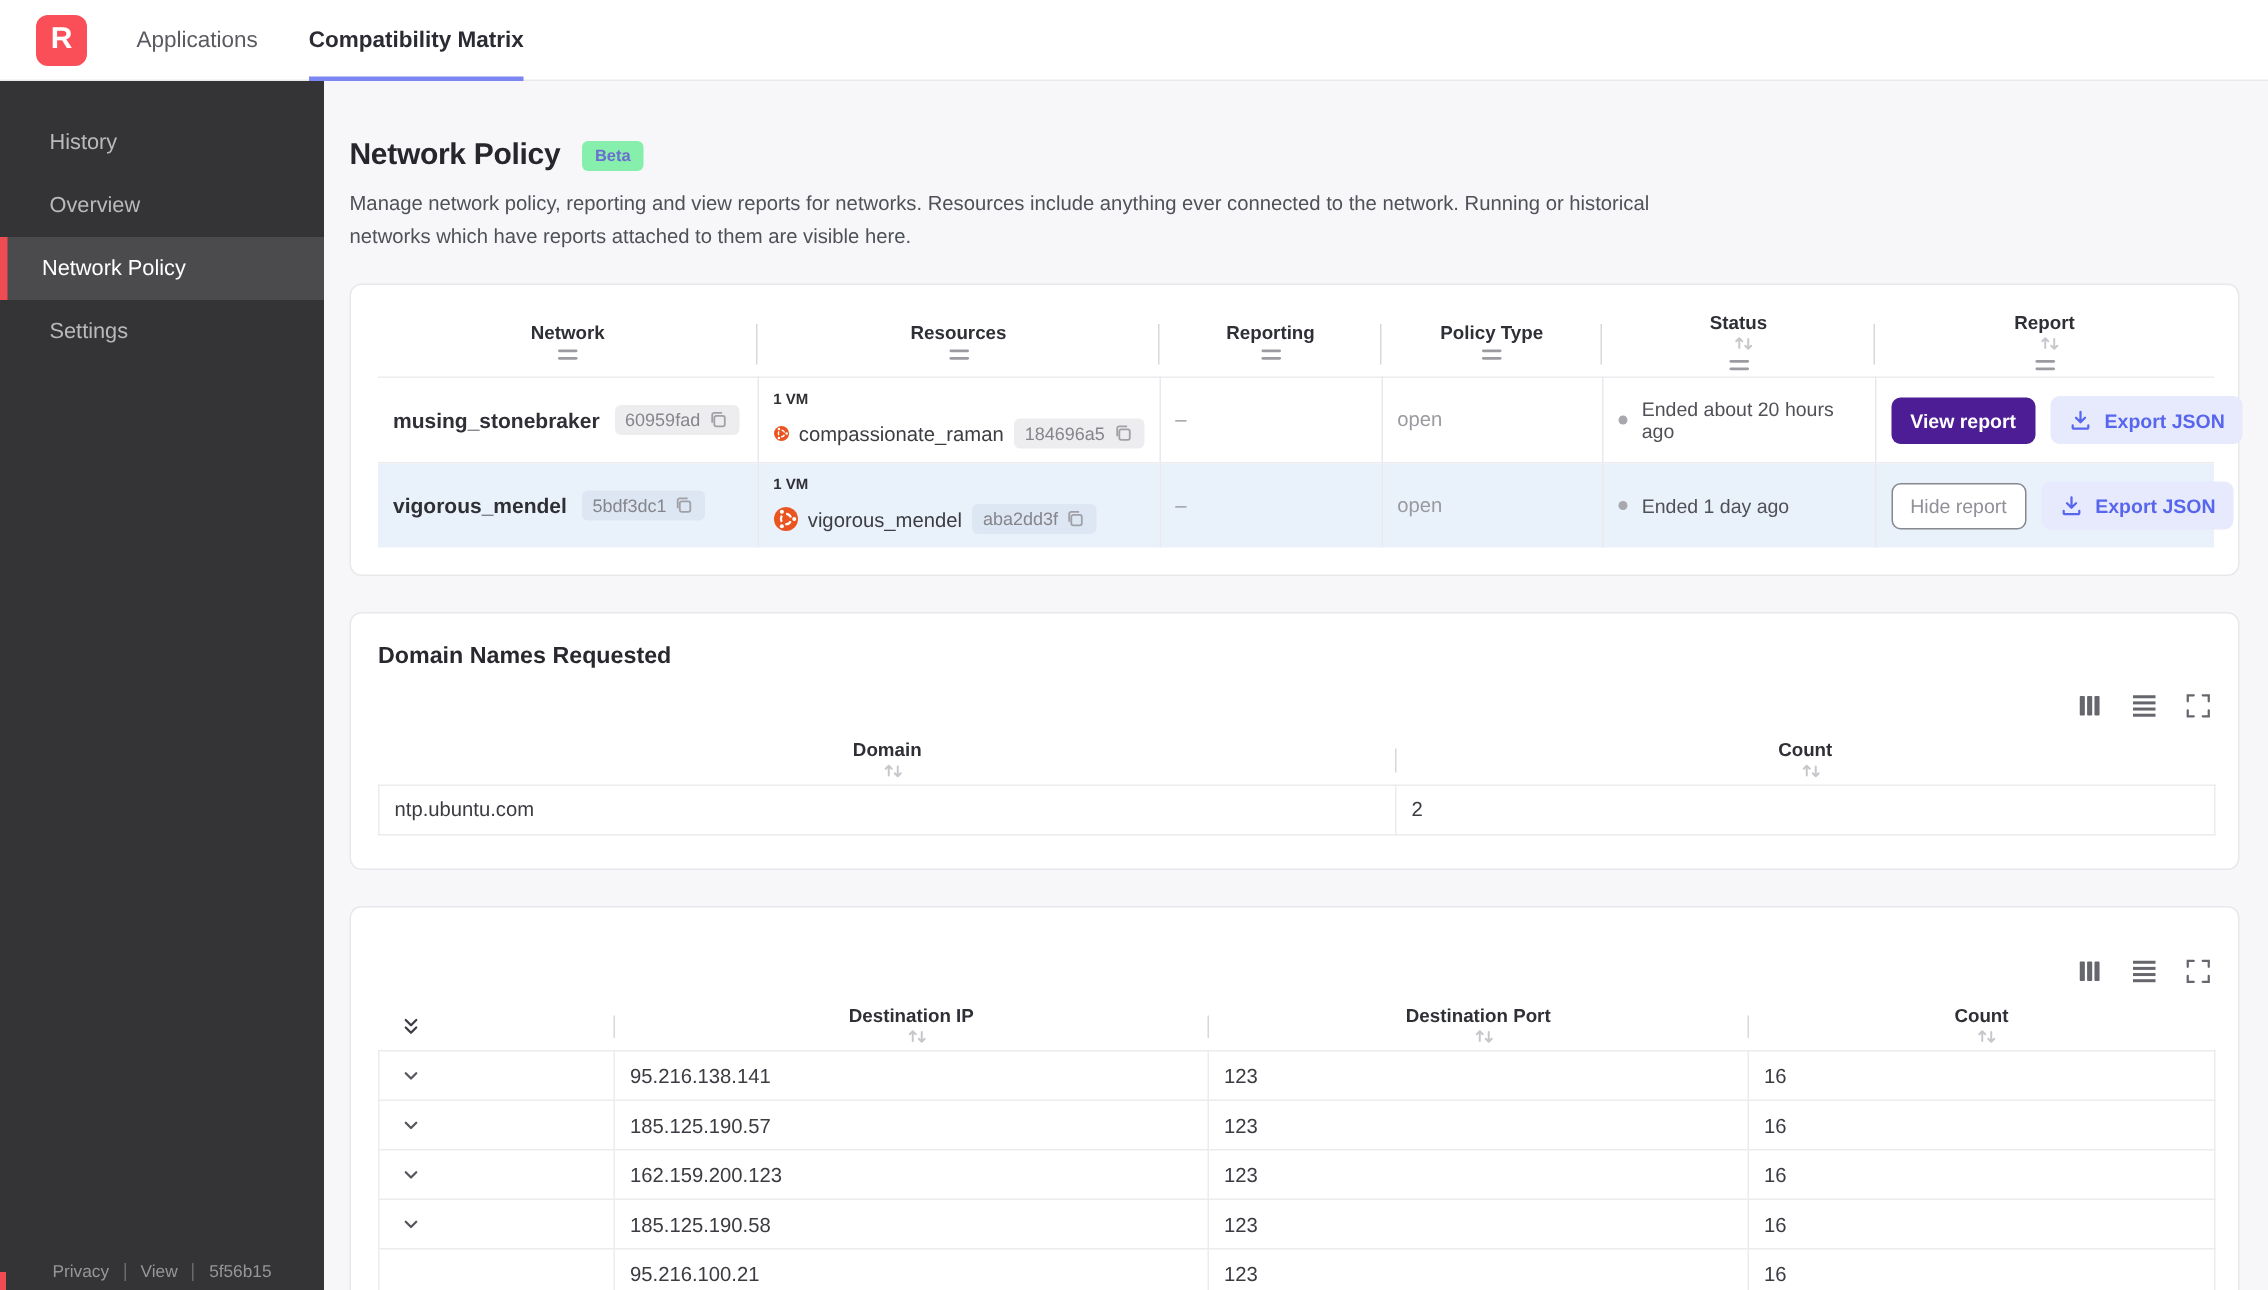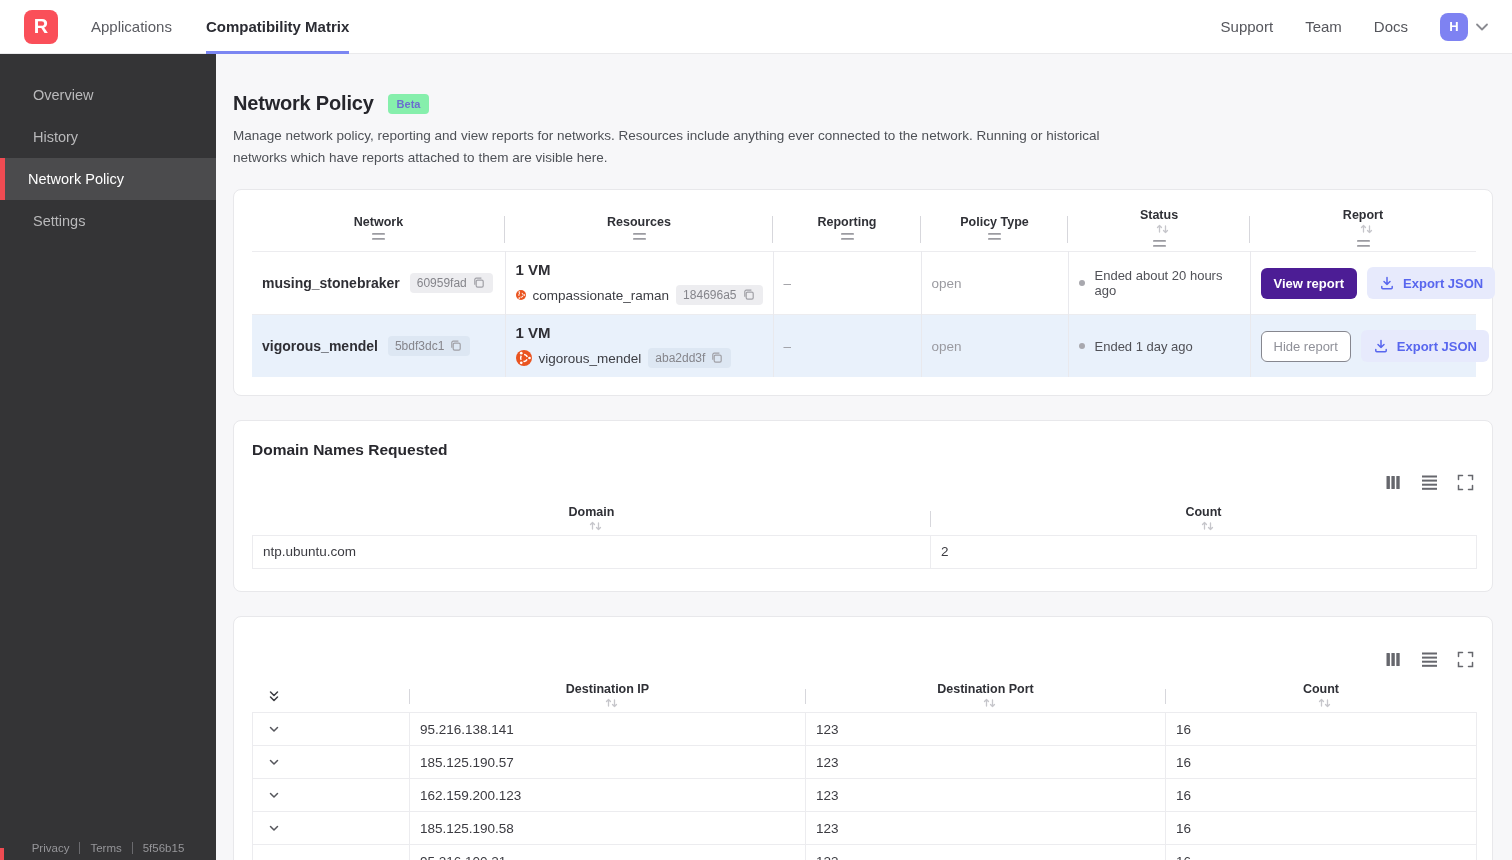--- a/index.html
+++ b/index.html
@@ -52,21 +52,21 @@
   th:last-child::after { display:none; }
 
   .nw-table td { border-top:1px solid #ececef; border-right:1px solid #e9e9ed; padding:9px 10px; vertical-align:middle; }
   .nw-table td:last-child { border-right:none; }
   .row-hl td { background:#e9f1fb; }
 
   .cell-name { display:flex; align-items:center; gap:10px; }
   .net-name { font-size:14px; font-weight:700; color:#2f2f35; }
   .pill { display:inline-flex; align-items:center; gap:5px; background:#ededf0; color:#85858b; font-size:12px; padding:3px 7px; border-radius:4px; white-space:nowrap; }
   .row-hl .pill { background:#dde7f3; }
-  .res-line1 { font-size:15px; font-weight:700; color:#2f2f35; }
+  .res-line1 { font-size:10px; font-weight:700; color:#2f2f35; }
   .res-line2 { display:flex; align-items:center; gap:7px; margin-top:7px; font-size:13.5px; color:#3c3d43; }
   .muted { color:#9a9aa0; font-size:13.5px; }
   .cell-status { display:flex; align-items:center; gap:10px; font-size:13px; color:#505157; }
   .dot { width:6px; height:6px; border-radius:50%; background:#a8a8ae; flex:none; }
   .cell-report { display:flex; align-items:center; gap:10px; }
   .btn { font-size:13px; border-radius:6px; cursor:pointer; border:none; font-family:inherit; white-space:nowrap; }
   .btn-primary { background:#4c1d95; color:#fff; font-weight:700; padding:8px 13px; }
   .btn-outline { background:#fff; color:#8f9098; border:1px solid #86878f; padding:7px 12px; }
   .btn-soft { background:#e7eafc; color:#5866ee; font-weight:700; padding:8px 12px; display:inline-flex; align-items:center; gap:8px; }
 
@@ -133,46 +133,33 @@
 </svg>
 
 <header class="topnav">
   <div class="logo">
       <span>R</span>
     </div>
   <nav class="nav-tabs">
     <div class="nav-tab">Applications</div>
     <div class="nav-tab active">Compatibility Matrix</div>
   </nav>
-  <div class="nav-right">
-    <span class="nav-link">Support</span>
-    <span class="nav-link">Team</span>
-    <span class="nav-link">Docs</span>
-    <div class="avatar">
-        <span>H</span>
-      </div>
-    <span class="avatar-caret">
-        <svg width="16" height="16" viewBox="0 0 16 16">
-          <use href="#i-caret"></use>
-        </svg>
-      </span>
-  </div>
 </header>
 
 <div class="layout">
 
   <aside class="sidebar">
+    <div class="side-item">History</div>
     <div class="side-item">Overview</div>
-    <div class="side-item">History</div>
     <div class="side-item active">Network Policy</div>
     <div class="side-item">Settings</div>
     <div class="side-footer">
       <span>Privacy</span>
       <span class="sep"></span>
-      <span>Terms</span>
+      <span>View</span>
       <span class="sep"></span>
       <span>5f56b15</span>
     </div>
     <div class="side-accent"></div>
   </aside>
 
   <main class="main">
     <div class="title-row">
       <h1 class="page-title">Network Policy</h1>
       <span class="beta">Beta</span>

